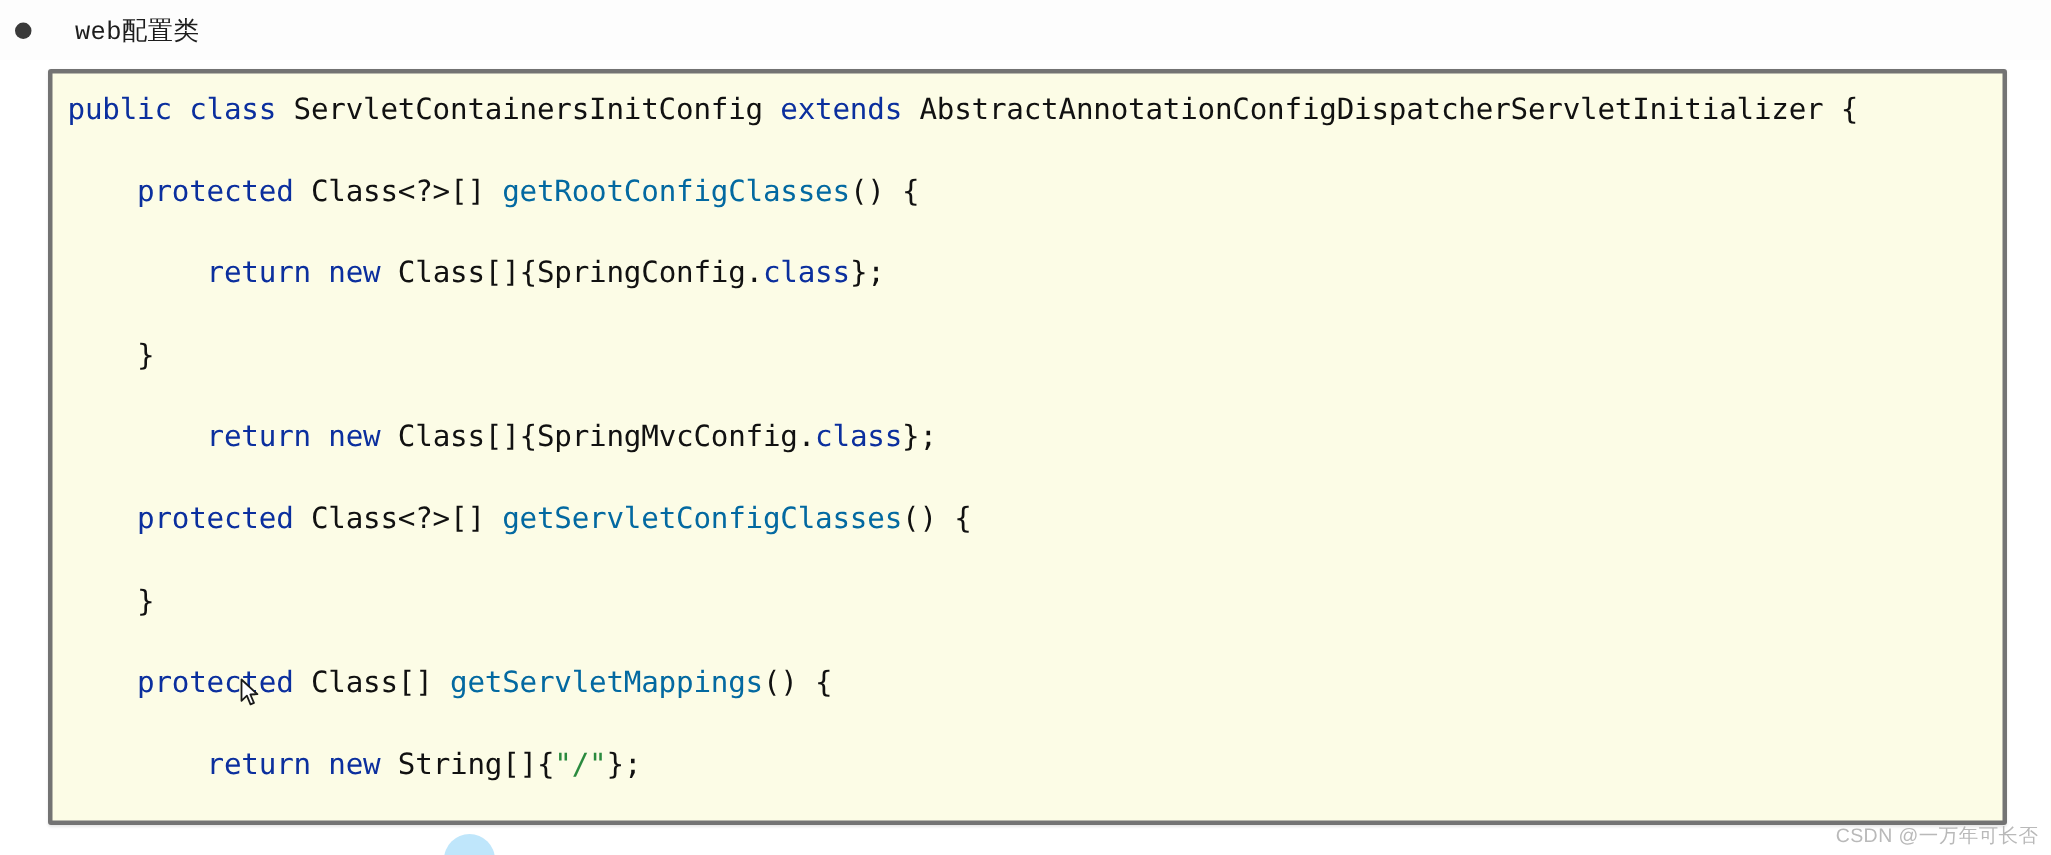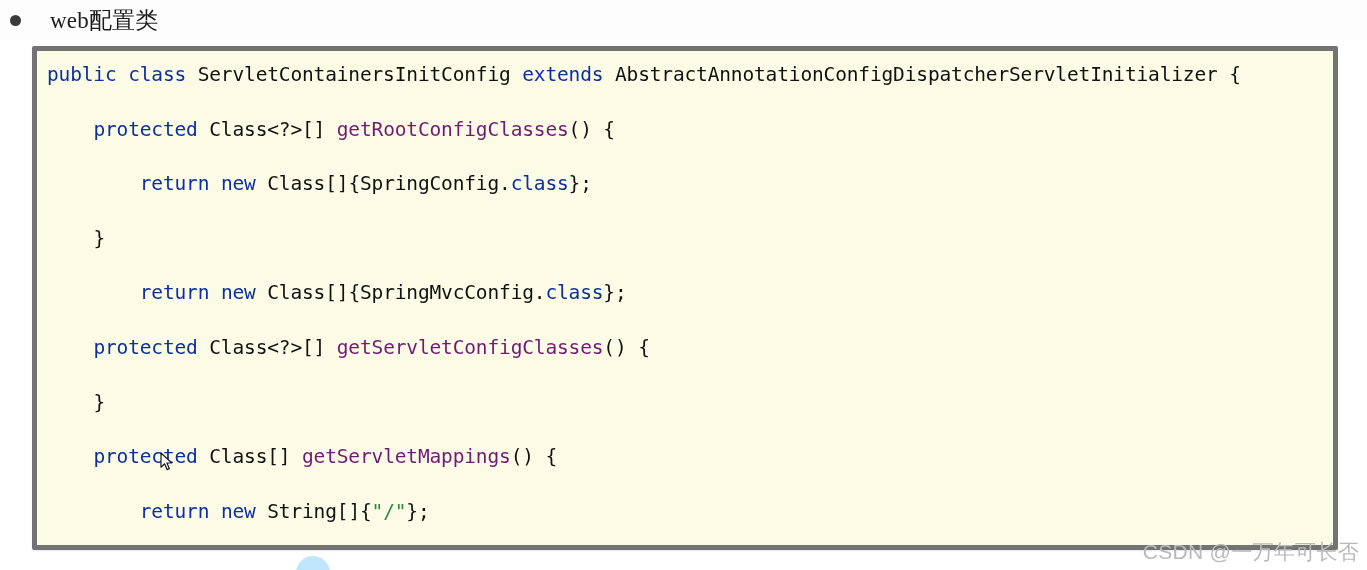--- a/index.html
+++ b/index.html
@@ -25,58 +25,58 @@
   }
   .bullet-dot {
     width: 11px;
     height: 11px;
     border-radius: 50%;
     background: #3a3a3a;
     flex: 0 0 auto;
     margin-right: 29px;
   }
   .heading-text {
-    font-size: 23px;
+    font-size: 17px;
     color: #1d1d1d;
-    font-family: Liberation Serif, serif;
+    font-family: Liberation Mono, monospace;
     letter-spacing: 0.2px;
     white-space: nowrap;
   }
 
   
   .code-wrap {
     position: absolute;
     left: 32px;
     top: 46px;
     width: 1306px;
     height: 504px;
     box-sizing: border-box;
     background: #fcfce6;
-    border: 5px solid #737373;
+    border: 3px solid #737373;
     border-radius: 2px;
     box-shadow: 0 1px 2px rgba(0,0,0,0.10);
     overflow: hidden;
   }
   .code-inner {
     padding: 10px 0 0 10px;
   }
   pre.code {
     margin: 0;
     font-family: "DejaVu Sans Mono", "Liberation Mono", monospace;
     font-size: 19.5px;
     line-height: 27.3px;
     color: #111111;
     white-space: pre;
     letter-spacing: -0.15px;
   }
   .ln { display: block; height: 27.3px; }
 
   
   .kw   { color: #0b2f9e; }       
-  .mth  { color: #701a75; }       
+  .mth  { color: #0369a1; }       
   .str  { color: #2a8a3e; }       
   .pln  { color: #111111; }
 
   
   .cursor-arrow {
     position: absolute;
     left: 160px;
     top: 452px;
     width: 14px;
     height: 20px;
@@ -92,21 +92,21 @@
     height: 34px;
     border-radius: 50%;
     background: #bfe6fb;
   }
 
   
   .watermark {
     position: absolute;
     right: 8px;
     bottom: 4px;
-    font-size: 21px;
+    font-size: 13px;
     color: #b9b9b9;
     font-family: "Liberation Sans", sans-serif;
     white-space: nowrap;
     letter-spacing: 0.3px;
   }
 </style>
 </head>
 <body>
 
 <div class="heading-row">

